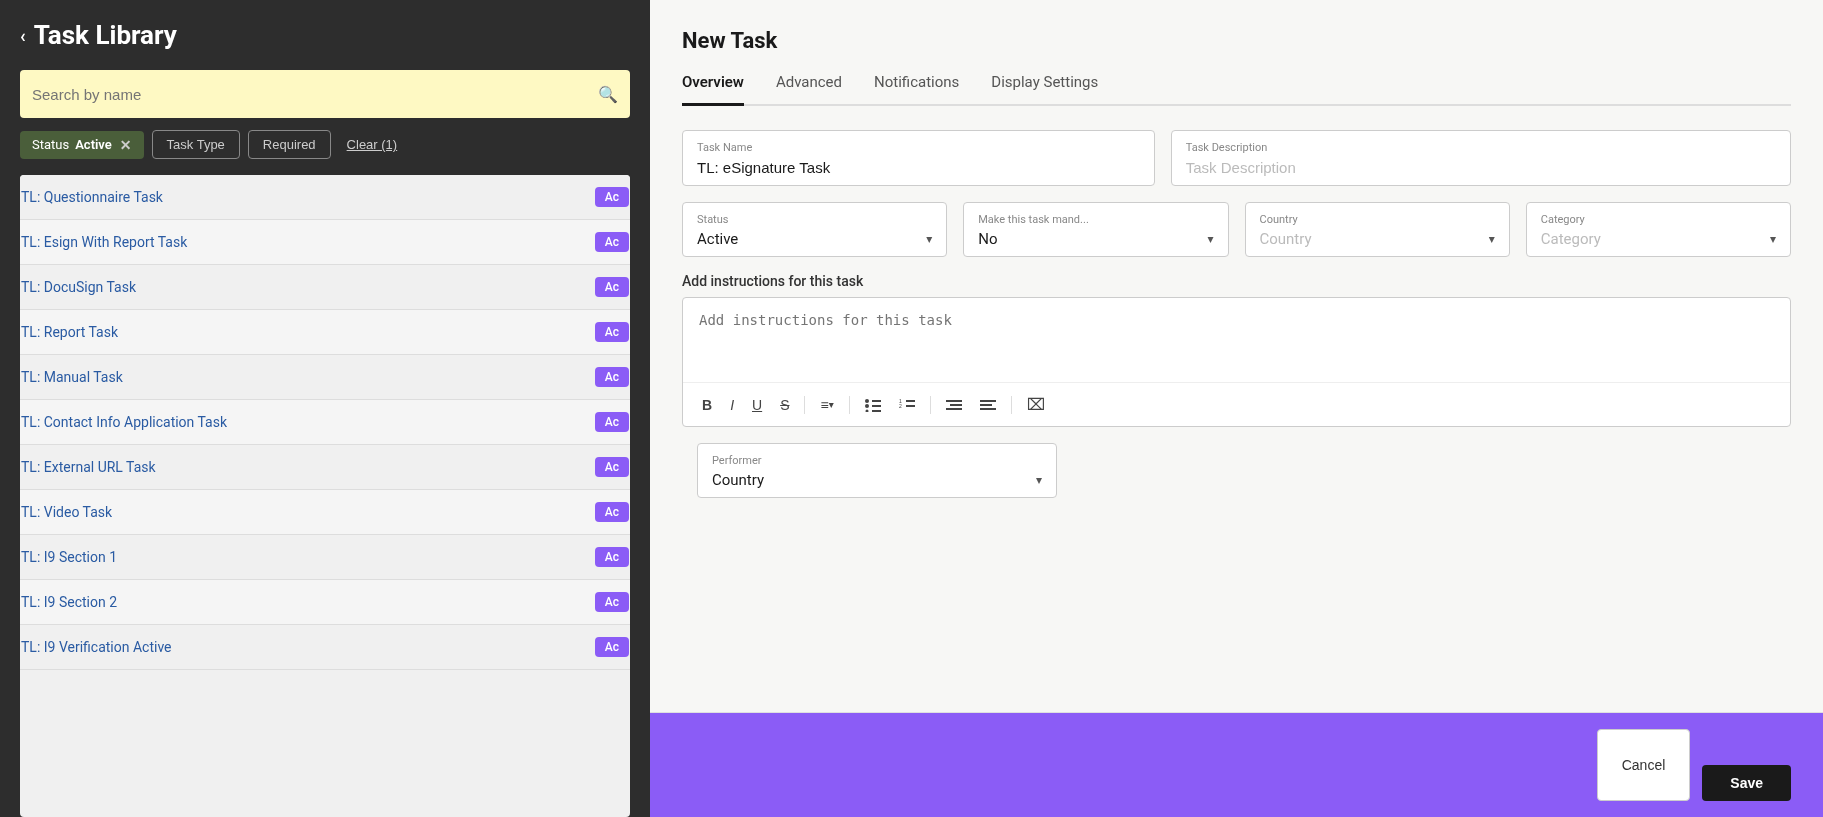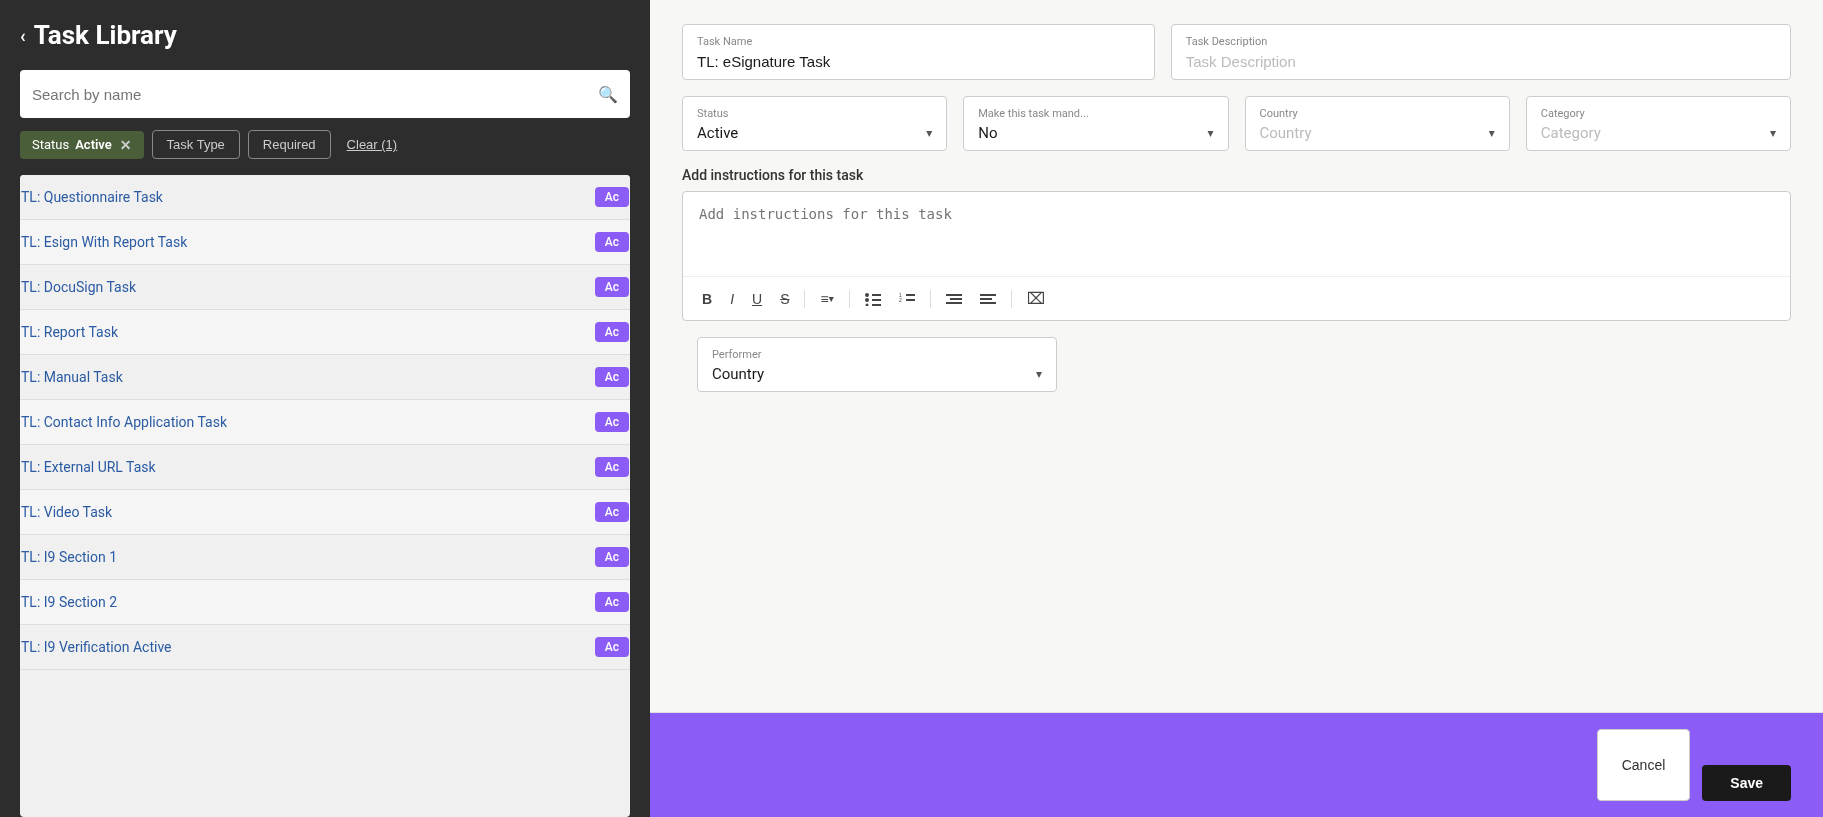--- a/index.html
+++ b/index.html
@@ -28,21 +28,21 @@
       font-size: 18px;
       font-weight: bold;
     }
     .page-title {
       color: #ffffff;
       font-size: 26px;
       font-weight: 700;
     }
 
     .search-bar {
-      background: #ffffff;
+      background: #fef9c3;
       border-radius: 4px;
       display: flex;
       align-items: center;
       padding: 0 12px;
       height: 48px;
       margin-bottom: 12px;
     }
     .search-input {
       flex: 1;
       border: none;
@@ -403,20 +403,29 @@
       <span class="task-badge">Ac</span>
     </div>
     <div class="task-row">
       <span class="task-name">TL: I9 Verification Active</span>
       <span class="task-badge">Ac</span>
     </div>
   </div>
 </div>
 
 <div class="right-panel">
+  <div class="panel-header">
+    <h1 class="panel-title">New Task</h1>
+    <div class="tabs">
+      <div class="tab active">Overview</div>
+      <div class="tab">Advanced</div>
+      <div class="tab">Notifications</div>
+      <div class="tab">Display Settings</div>
+    </div>
+  </div>
 
   <div class="panel-body">
 
     <div class="form-row">
       <div class="form-field wide">
         <span class="field-label">Task Name</span>
         <input class="field-input" type="text" value="TL: eSignature Task" style="">
       </div>
       <div class="form-field" style="flex:2;">
         <span class="field-label">Task Description</span>

